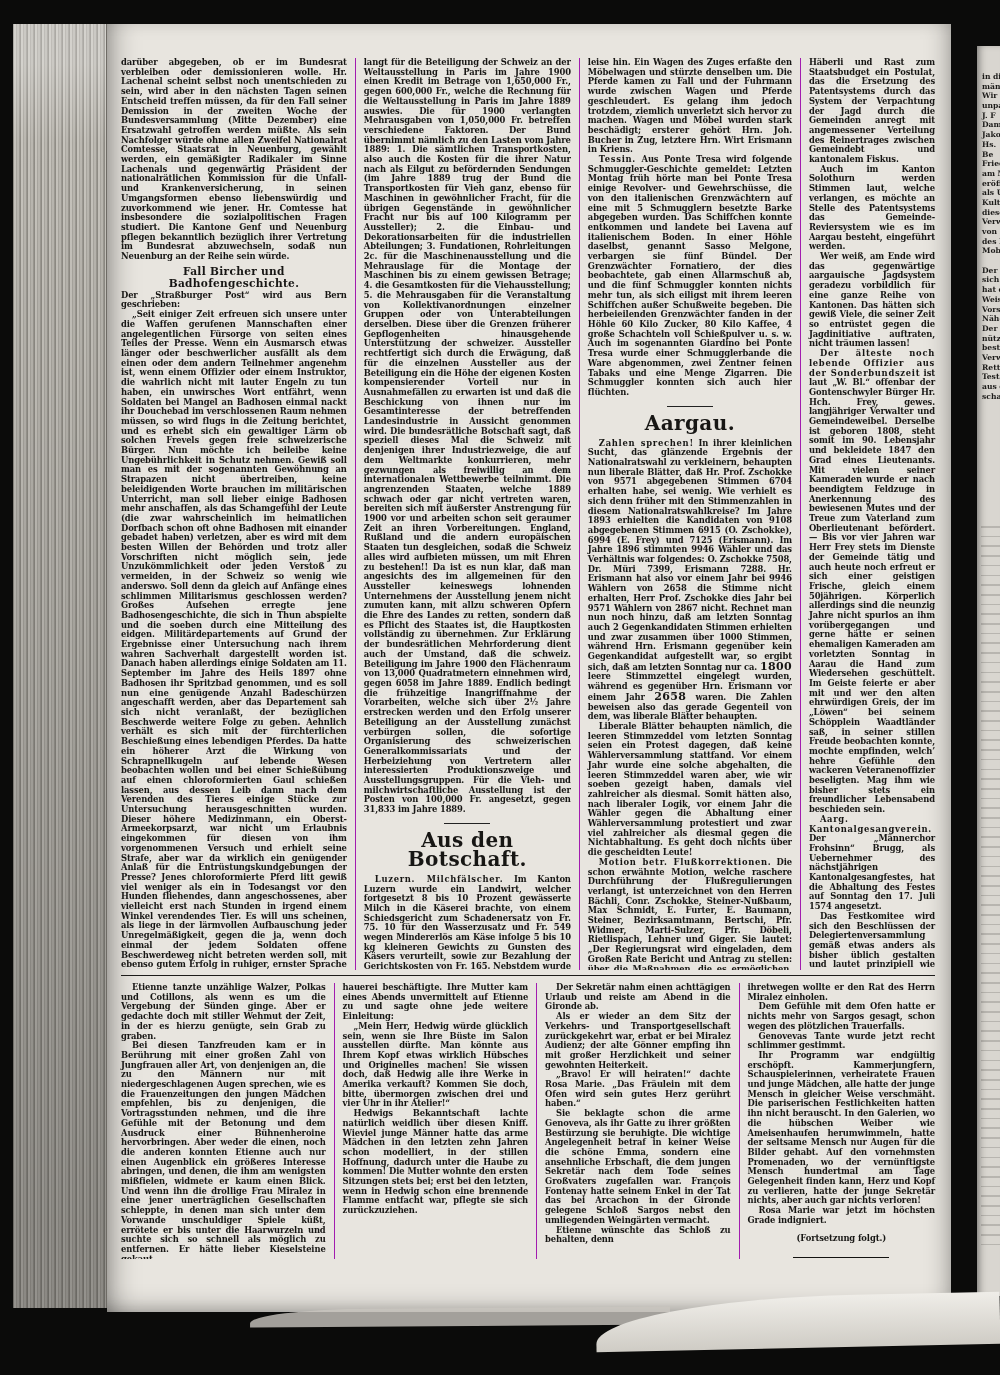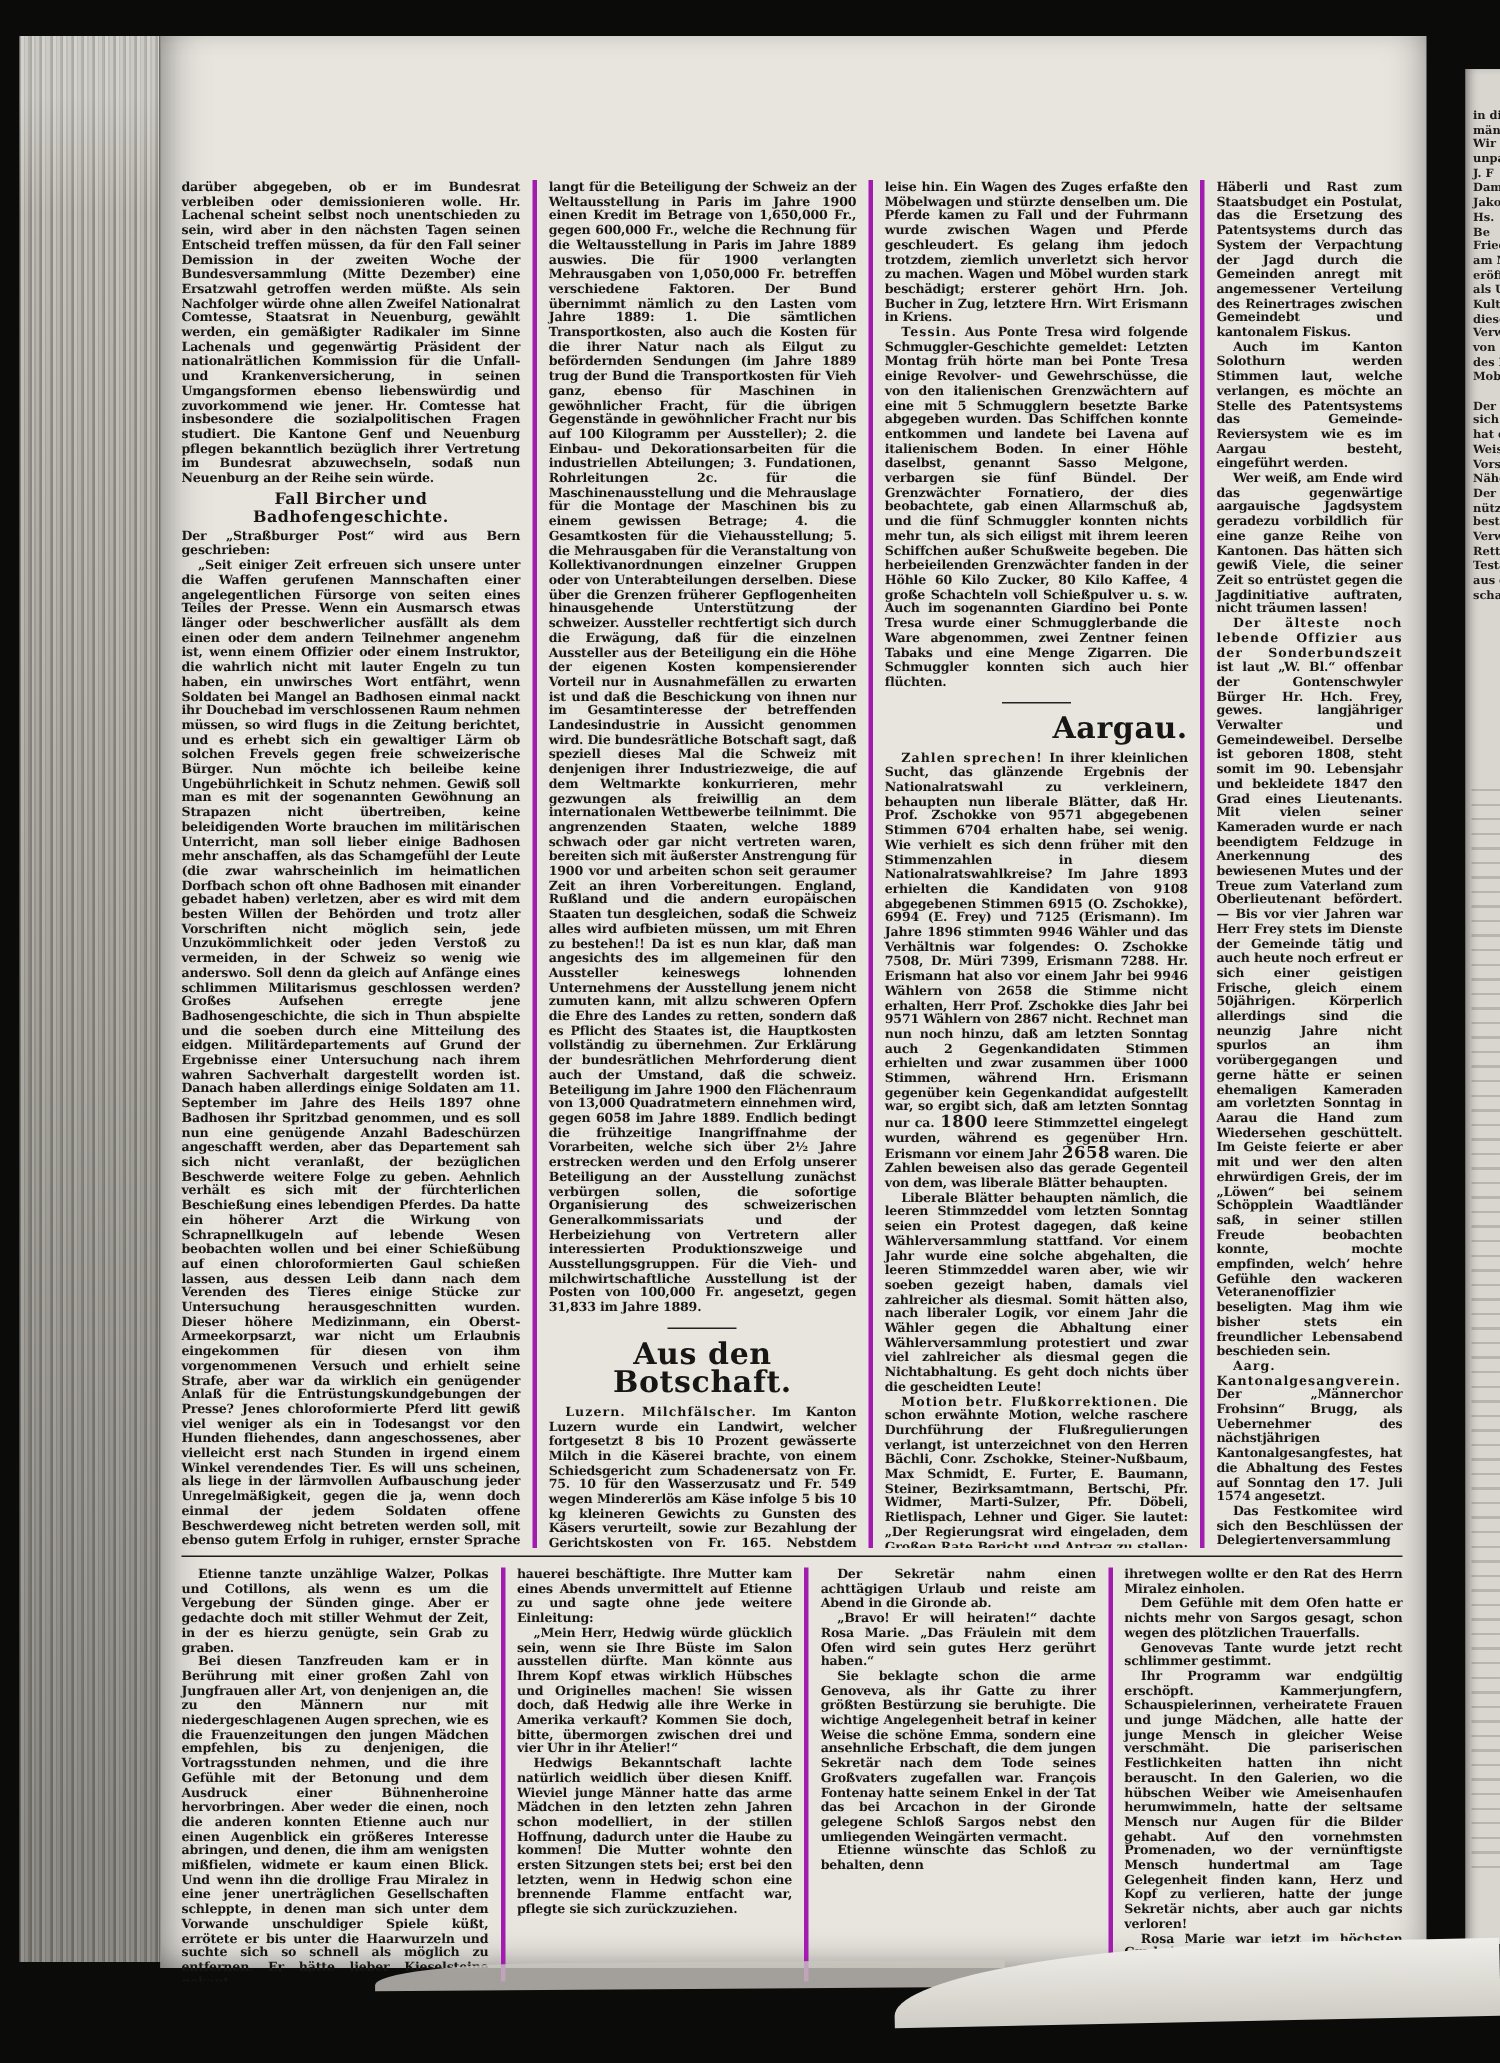--- a/index.html
+++ b/index.html
@@ -15,30 +15,30 @@
     background:
       linear-gradient(180deg, rgba(255,255,255,.25) 0 40px, rgba(0,0,0,0) 120px, rgba(0,0,0,.25) 1200px),
       repeating-linear-gradient(90deg,#8f8c85 0 1px,#c6c3bc 1px 3px,#a9a69f 3px 4px,#bab7b0 4px 6px,#9d9a93 6px 7px);
     border-right:1px solid #6e6b65;
   }
   
   .page{
     position:absolute;left:107px;top:24px;width:844px;height:1288px;
     box-sizing:border-box;
     background:#e8e5df;
-    padding:96px 14px 0 12px;
+    padding:34px 14px 0 12px;
     box-shadow: inset 20px 0 30px -20px rgba(0,0,0,.5), inset -16px 0 26px -16px rgba(0,0,0,.38), inset 0 -18px 24px -16px rgba(0,0,0,.3);
   }
   .cols{display:grid;}
   .upper{grid-template-columns:1.6fr 1.52fr 1.5fr 0.93fr;height:912px;}
   .lower{grid-template-columns:1.06fr 1fr 1fr 0.98fr;height:276px;}
   .col{padding:0 8px;overflow:hidden;display:flex;flex-direction:column;}
   .col:first-child{padding-left:2px;}
   .col:last-child{padding-right:2px;}
-  .col + .col{border-left:3px solid #a21caf;align-items:flex-end;}
+  .col + .col{border-left:1px solid #a21caf;}
   .sep{border:none;border-top:1.6px solid #1d1c1a;margin:5px 2px 7px 2px;}
   p{margin:0;font-size:8.4px;line-height:9.7px;text-align:justify;color:#171614;font-weight:700;letter-spacing:-.12px;}
   p.p{text-indent:11px;}
   p.cont{text-indent:0;}
   p.h1{font-size:20px;line-height:19px;text-align:center;text-indent:0;margin:5px 0 6px 0;letter-spacing:.4px;}
   p.h2{font-size:10.6px;line-height:12px;text-align:center;text-indent:0;margin:3px 0 2px 0;letter-spacing:.3px;}
   p.note{text-align:center;text-indent:0;margin-top:8px;}
   .lead{letter-spacing:.7px;}
   .num{font-size:11px;letter-spacing:.3px;}
   .rule{width:46px;border-top:1.2px solid #222;margin:8px auto 2px auto;}
@@ -112,20 +112,21 @@
           <p class="p"><span>Etienne tanzte unzählige Walzer, Polkas und Cotillons, als wenn es um die Vergebung der Sünden ginge. Aber er gedachte doch mit stiller Wehmut der Zeit, in der es hierzu genügte, sein Grab zu graben.</span></p>
           <p class="p"><span>Bei diesen Tanzfreuden kam er in Berührung mit einer großen Zahl von Jungfrauen aller Art, von denjenigen an, die zu den Männern nur mit niedergeschlagenen Augen sprechen, wie es die Frauenzeitungen den jungen Mädchen empfehlen, bis zu denjenigen, die Vortragsstunden nehmen, und die ihre Gefühle mit der Betonung und dem Ausdruck einer Bühnenheroine hervorbringen. Aber weder die einen, noch die anderen konnten Etienne auch nur einen Augenblick ein größeres Interesse abringen, und denen, die ihm am wenigsten mißfielen, widmete er kaum einen Blick. Und wenn ihn die drollige Frau Miralez in eine jener unerträglichen Gesellschaften schleppte, in denen man sich unter dem Vorwande unschuldiger Spiele küßt, errötete er bis unter die Haarwurzeln und suchte sich so schnell als möglich zu entfernen. Er hätte lieber Kieselsteine gekaut.</span></p>
         </div>
         <div class="col">
           <p class="cont"><span>hauerei beschäftigte. Ihre Mutter kam eines Abends unvermittelt auf Etienne zu und sagte ohne jede weitere Einleitung:</span></p>
           <p class="p"><span>„Mein Herr, Hedwig würde glücklich sein, wenn sie Ihre Büste im Salon ausstellen dürfte. Man könnte aus Ihrem Kopf etwas wirklich Hübsches und Originelles machen! Sie wissen doch, daß Hedwig alle ihre Werke in Amerika verkauft? Kommen Sie doch, bitte, übermorgen zwischen drei und vier Uhr in ihr Atelier!“</span></p>
           <p class="p"><span>Hedwigs Bekanntschaft lachte natürlich weidlich über diesen Kniff. Wieviel junge Männer hatte das arme Mädchen in den letzten zehn Jahren schon modelliert, in der stillen Hoffnung, dadurch unter die Haube zu kommen! Die Mutter wohnte den ersten Sitzungen stets bei; erst bei den letzten, wenn in Hedwig schon eine brennende Flamme entfacht war, pflegte sie sich zurückzuziehen.</span></p>
         </div>
         <div class="col">
           <p class="p"><span>Der Sekretär nahm einen achttägigen Urlaub und reiste am Abend in die Gironde ab.</span></p>
+          <p class="p"><span>Als er wieder an dem Sitz der Verkehrs- und Transportgesellschaft zurückgekehrt war, erbat er bei Miralez Audienz; der alte Gönner empfing ihn mit großer Herzlichkeit und seiner gewohnten Heiterkeit.</span></p>
           <p class="p"><span>„Bravo! Er will heiraten!“ dachte Rosa Marie. „Das Fräulein mit dem Ofen wird sein gutes Herz gerührt haben.“</span></p>
           <p class="p"><span>Sie beklagte schon die arme Genoveva, als ihr Gatte zu ihrer größten Bestürzung sie beruhigte. Die wichtige Angelegenheit betraf in keiner Weise die schöne Emma, sondern eine ansehnliche Erbschaft, die dem jungen Sekretär nach dem Tode seines Großvaters zugefallen war. François Fontenay hatte seinem Enkel in der Tat das bei Arcachon in der Gironde gelegene Schloß Sargos nebst den umliegenden Weingärten vermacht.</span></p>
           <p class="p"><span>Etienne wünschte das Schloß zu behalten, denn</span></p>
         </div>
         <div class="col">
           <p class="cont"><span>ihretwegen wollte er den Rat des Herrn Miralez einholen.</span></p>
           <p class="p"><span>Dem Gefühle mit dem Ofen hatte er nichts mehr von Sargos gesagt, schon wegen des plötzlichen Trauerfalls.</span></p>
           <p class="p"><span>Genovevas Tante wurde jetzt recht schlimmer gestimmt.</span></p>
           <p class="p"><span>Ihr Programm war endgültig erschöpft. Kammerjungfern, Schauspielerinnen, verheiratete Frauen und junge Mädchen, alle hatte der junge Mensch in gleicher Weise verschmäht. Die pariserischen Festlichkeiten hatten ihn nicht berauscht. In den Galerien, wo die hübschen Weiber wie Ameisenhaufen herumwimmeln, hatte der seltsame Mensch nur Augen für die Bilder gehabt. Auf den vornehmsten Promenaden, wo der vernünftigste Mensch hundertmal am Tage Gelegenheit finden kann, Herz und Kopf zu verlieren, hatte der junge Sekretär nichts, aber auch gar nichts verloren!</span></p>
           <p class="p"><span>Rosa Marie war jetzt im höchsten Grade indigniert.</span></p>

